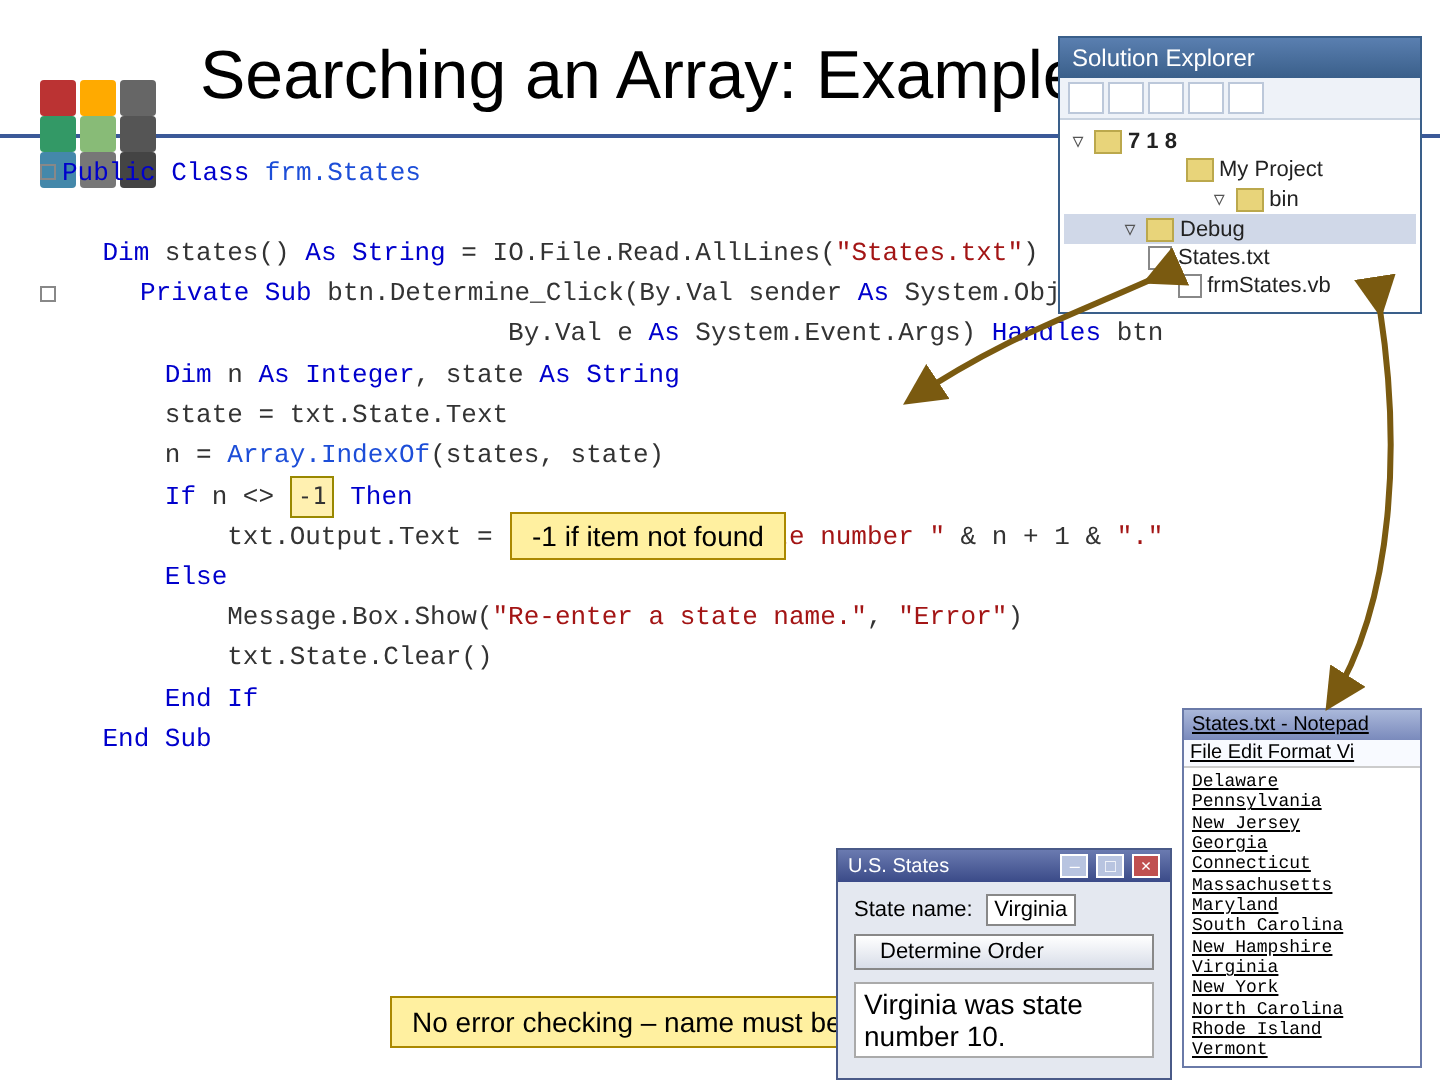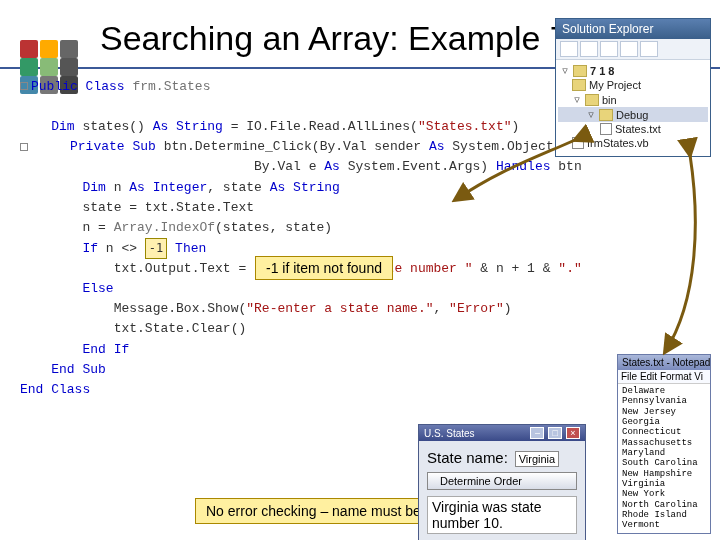--- a/index.html
+++ b/index.html
@@ -8,54 +8,54 @@
   .header { border-bottom: 2px solid #3b5998; padding: 18px 0 8px 0; position: relative; }
   .logo { position: absolute; left: 20px; top: 40px; }
   .logo-grid { display: inline-block; }
   .logo-row { display: flex; gap: 2px; }
   .lg-cell { width: 18px; height: 18px; border-radius: 2px; }
   .title { font-size: 34px; font-family: Arial, sans-serif; color: #000; margin-left: 100px; line-height: 1.2; }
 
   .code-area { position: relative; padding: 8px 20px; font-family: Consolas, "Courier New", monospace; font-size: 13px; color: #333; }
   .code-line { white-space: pre; line-height: 1.55; }
   .kw { color: #0000cc; }
-  .typ { color: #737373; }
+  .typ { color: #1d4ed8; }
   .str { color: #a31515; }
   .outline-sq { display:inline-block; width:8px; height:8px; border:1px solid #888; margin-right:3px; vertical-align:middle;}
   .highlight-small { display:inline-block; border:1px solid #998800; background:#fff0b0; padding:0 3px; font-family: Consolas, monospace; font-size:12px;}
 
   .callout-box { position:absolute; border:1px solid #aa8800; background:#fff0a0; font-family:Arial; font-size:14px; padding:3px 10px; color:#000;}
   .callout1 { left:255px; top:187px; }
   .callout-bottom { position:absolute; left:195px; top:498px; border:1px solid #aa8800; background:#fff0a0; font-family:Arial; font-size:14px; padding:4px 10px;}
 
-  .solution-explorer { position:absolute; right:9px; top:18px; width:156px; border:1px solid #3a5f8a; font-size:11px; background:#fff; }
+  .solution-explorer { position:absolute; right:9px; top:18px; width:182px; border:1px solid #3a5f8a; font-size:11px; background:#fff; }
   .se-title { background: linear-gradient(#5a7fb0,#3a5f8a); color:#fff; padding:3px 6px; font-size:12px; }
   .se-toolbar { background:#eef2f8; padding:2px 4px; display:flex; gap:2px; border-bottom:1px solid #c9d3e0;}
   .se-btn { width:18px; height:16px; background:#fff; border:1px solid #bcc8da; display:inline-block;}
   .se-tree { padding:3px 2px 6px 2px; font-size:11px; color:#222; }
   .se-row { display:flex; align-items:center; gap:3px; padding:1px 0 1px 2px;}
-  .se-ind1 { padding-left:14px;}
+  .se-ind1 { padding-left:14px;justify-content:center;}
   .se-ind2 { padding-left:28px;}
   .se-ind3 { padding-left:42px;}
   .se-tw { width:10px; text-align:center; color:#555;}
   .se-ico { width:14px; height:12px; background:#e8d47a; border:1px solid #bba84c; display:inline-block;}
   .se-ico-file { width:12px; height:12px; background:#fff; border:1px solid #888; display:inline-block;}
   .se-sel { background:#d0d8e8; }
 
-  .notepad { position:absolute; right:9px; top:354px; width:94px; border:1px solid #6a7aa8; font-size:10px; background:#fff;}
+  .notepad { position:absolute; right:9px; top:354px; width:120px; border:1px solid #6a7aa8; font-size:10px; background:#fff;text-decoration:underline;}
   .np-title { background:linear-gradient(#aab8da,#7a8abc); color:#000; padding:2px 4px; font-size:10px; white-space:nowrap; overflow:hidden;}
   .np-menu { background:#f8faff; padding:1px 3px; font-size:10px; border-bottom:1px solid #ccc; white-space:nowrap; overflow:hidden;}
   .np-body { padding:2px 4px; font-family:"Courier New",monospace; font-size:9px; line-height:1.15; color:#000;}
 
   .wf-window { position:absolute; left:418px; top:424px; width:168px; border:1px solid #4a5a88; background:#e4e8f0; font-size:10px;}
   .wf-title { background:linear-gradient(#6a7ab0,#3a4a88); color:#fff; padding:2px 5px; display:flex; justify-content:space-between; align-items:center;}
   .wf-ctrls span{ display:inline-block; width:14px; height:12px; background:#b8c4e0; border:1px solid #fff; margin-left:1px; text-align:center; line-height:10px; font-size:9px;}
   .wf-close { background:#c05050 !important; color:#fff;}
   .wf-body { padding:8px 8px 10px 8px; }
-  .wf-label { font-size:15px; color:#000;text-align:center;}
+  .wf-label { font-size:11px; color:#000;text-align:center;}
   .wf-input { border:1px solid #888; background:#fff; padding:1px 3px; font-size:11px; width:75px; margin-left:4px;}
   .wf-btn { display:block; margin:6px auto 6px auto; border:1px solid #888; background:linear-gradient(#fff,#d8dde8); padding:2px 12px; font-size:11px;}
   .wf-output { border:1px solid #aaa; background:#fff; padding:2px 4px; font-size:14px;}
 
   svg.arrows { position:absolute; left:0; top:0; pointer-events:none; }
 </style>
 </head>
 <body>
 
 <div class="header">
@@ -90,21 +90,20 @@
   <div class="code-line">        <span class="kw">Dim</span><span> n </span><span class="kw">As Integer</span><span>, state </span><span class="kw">As String</span></div>
   <div class="code-line">        <span>state = txt.State.Text</span></div>
   <div class="code-line">        <span>n = </span><span class="typ">Array.IndexOf</span><span>(states, state)</span></div>
   <div class="code-line">        <span class="kw">If</span><span> n &lt;&gt; </span><span class="highlight-small">-1</span><span class="kw"> Then</span></div>
   <div class="code-line">            <span>txt.Output.Text = state &amp; </span><span class="str">" was state number "</span><span> &amp; n + 1 &amp; </span><span class="str">"."</span></div>
   <div class="code-line">        <span class="kw">Else</span></div>
   <div class="code-line">            <span>Message.Box.Show(</span><span class="str">"Re-enter a state name."</span><span>, </span><span class="str">"Error"</span><span>)</span></div>
   <div class="code-line">            <span>txt.State.Clear()</span></div>
   <div class="code-line">        <span class="kw">End If</span></div>
   <div class="code-line">    <span class="kw">End Sub</span></div>
-  <div class="code-line"><span class="kw">End Class</span></div>
 
   <div class="callout-box callout1">-1 if item not found</div>
 </div>
 
 <div class="callout-bottom">No error checking – name must be in correct case</div>
 
 <div class="solution-explorer">
   <div class="se-title">Solution Explorer</div>
   <div class="se-toolbar">
     <span class="se-btn"></span>

